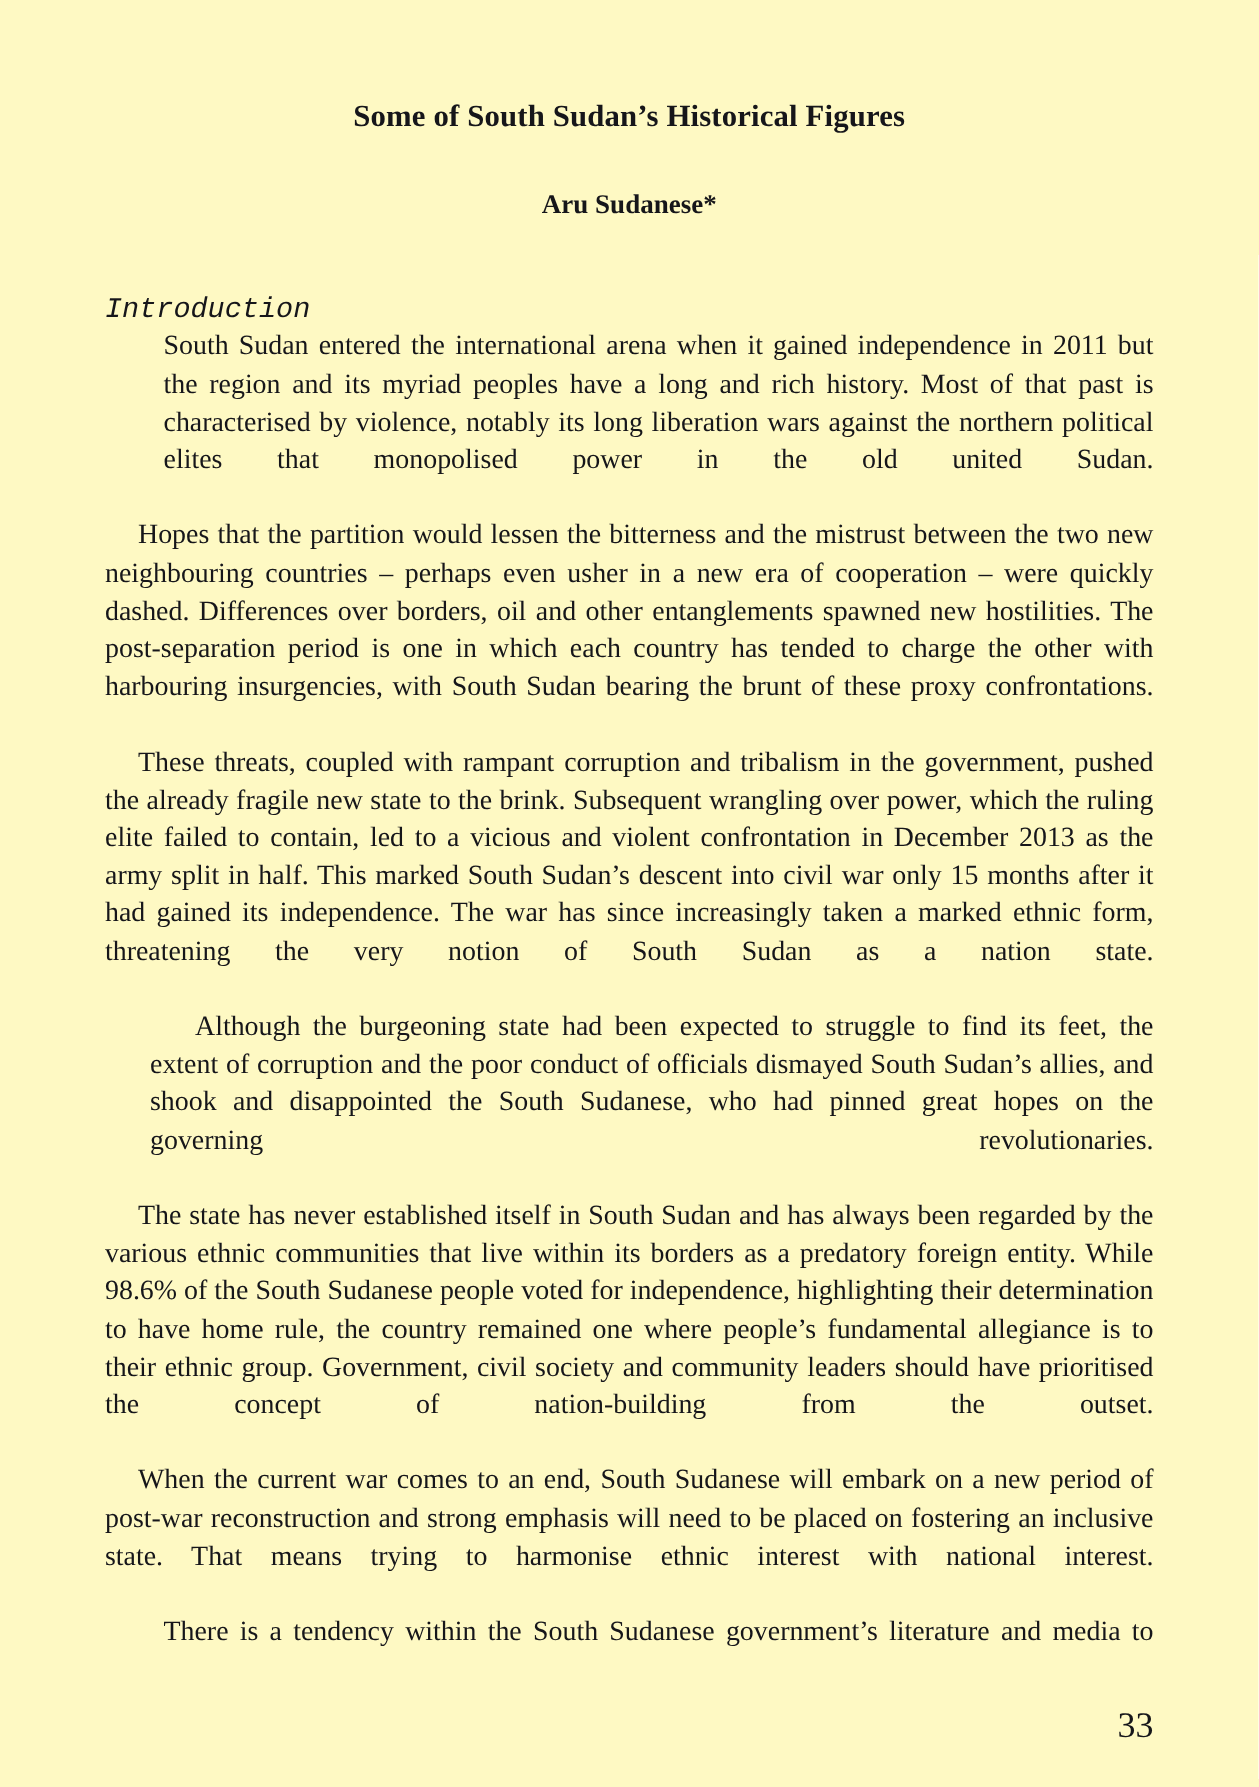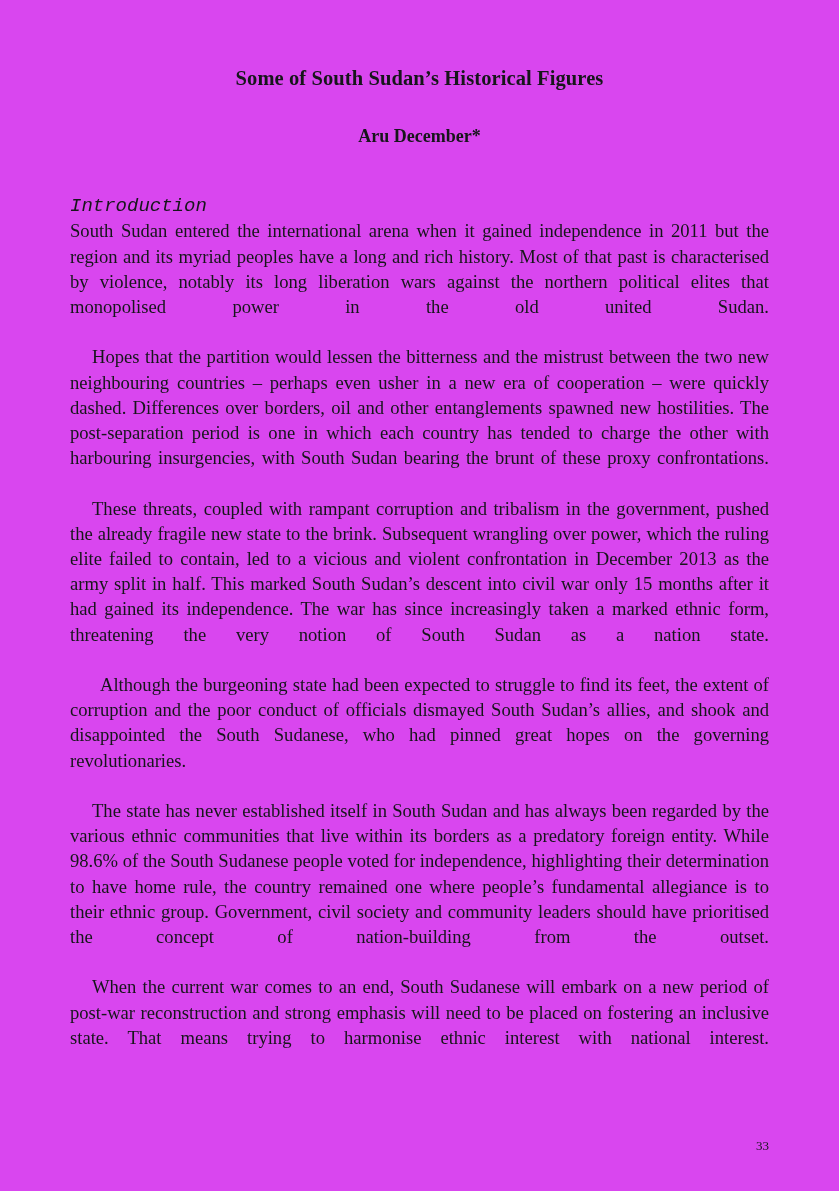--- a/index.html
+++ b/index.html
@@ -5,21 +5,21 @@
   html, body {
     margin: 0;
     padding: 0;
     background: #ffffff;
   }
 
   .page {
     position: relative;
     width: 839px;
     height: 1191px;
-    background: #d946ef;
+    background: #fef9c3;
     margin: 0 auto;
     overflow: hidden;
     font-family: "Liberation Serif", "DejaVu Serif", serif;
     color: #16161a;
   }
 
   .content {
     position: absolute;
     left: 70px;
     top: 0;
@@ -67,71 +67,74 @@
     line-height: 25.2px;
     text-align: justify;
     text-justify: inter-word;
     margin: 0;
     -webkit-hyphens: none;
     hyphens: none;
   }
 
   p.body-par.no-indent {
     text-indent: 0;
+    margin-left: 39px;
   }
 
   p.body-par.indent {
     text-indent: 22px;
     font-family: Liberation Serif, serif;
   }
 
   p.body-par.indent-wide {
     text-indent: 30px;
+    margin-left: 30px;
   }
 
   
   p.body-par::after {
     content: "";
     display: inline-block;
     width: 100%;
   }
 
   .page-number {
     position: absolute;
     right: 70px;
     top: 1139px;
-    font-size: 13px;
+    font-size: 24px;
     text-align: right;
     line-height: 1;
   }
 </style>
 </head>
 <body>
 
 <div class="page">
 
   <div class="content">
 
     <h1 class="doc-title">Some of South Sudan’s Historical Figures</h1>
 
-    <h2 class="doc-author">Aru December*</h2>
+    <h2 class="doc-author">Aru Sudanese*</h2>
 
     <h3 class="section-heading" id="heading-introduction">Introduction</h3>
 
     <p class="body-par no-indent">South Sudan entered the international arena when it gained independence in 2011 but the region and its myriad peoples have a long and rich history.  Most of that past is characterised by violence, notably its long liberation wars against the northern political elites that monopolised power in the old united Sudan.</p>
 
     <p class="body-par indent">Hopes that the partition would lessen the bitterness and the mistrust between the two new neighbouring countries – perhaps even usher in a new era of cooperation – were quickly dashed.  Differences over borders, oil and other entanglements spawned new hostilities.  The post-separation period is one in which each country has tended to charge the other with harbouring insurgencies, with South Sudan bearing the brunt of these proxy confrontations.</p>
 
     <p class="body-par indent">These threats, coupled with rampant corruption and tribalism in the government, pushed the already fragile new state to the brink.  Subsequent wrangling over power, which the ruling elite failed to contain, led to a vicious and violent confrontation in December 2013 as the army split in half.  This marked South Sudan’s descent into civil war only 15 months after it had gained its independence.  The war has since increasingly taken a marked ethnic form, threatening the very notion of South Sudan as a nation state.</p>
 
     <p class="body-par indent-wide">Although the burgeoning state had been expected to struggle to find its feet, the extent of corruption and the poor conduct of officials dismayed South Sudan’s allies, and shook and disappointed the South Sudanese, who had pinned great hopes on the governing revolutionaries.</p>
 
     <p class="body-par indent">The state has never established itself in South Sudan and has always been regarded by the various ethnic communities that live within its borders as a predatory foreign entity.  While 98.6% of the South Sudanese people voted for independence, highlighting their determination to have home rule, the country remained one where people’s fundamental allegiance is to their ethnic group.  Government, civil society and community leaders should have prioritised the concept of nation-building from the outset.</p>
 
     <p class="body-par indent">When the current war comes to an end, South Sudanese will embark on a new period of post-war reconstruction and strong emphasis will need to be placed on fostering an inclusive state.  That means trying to harmonise ethnic interest with national interest.</p>
 
 
+    <p class="body-par no-indent">There is a tendency within the South Sudanese government’s literature and media to</p>
 
   </div>
 
   <div class="page-number">33</div>
 
 </div>
 
 </body></html>

